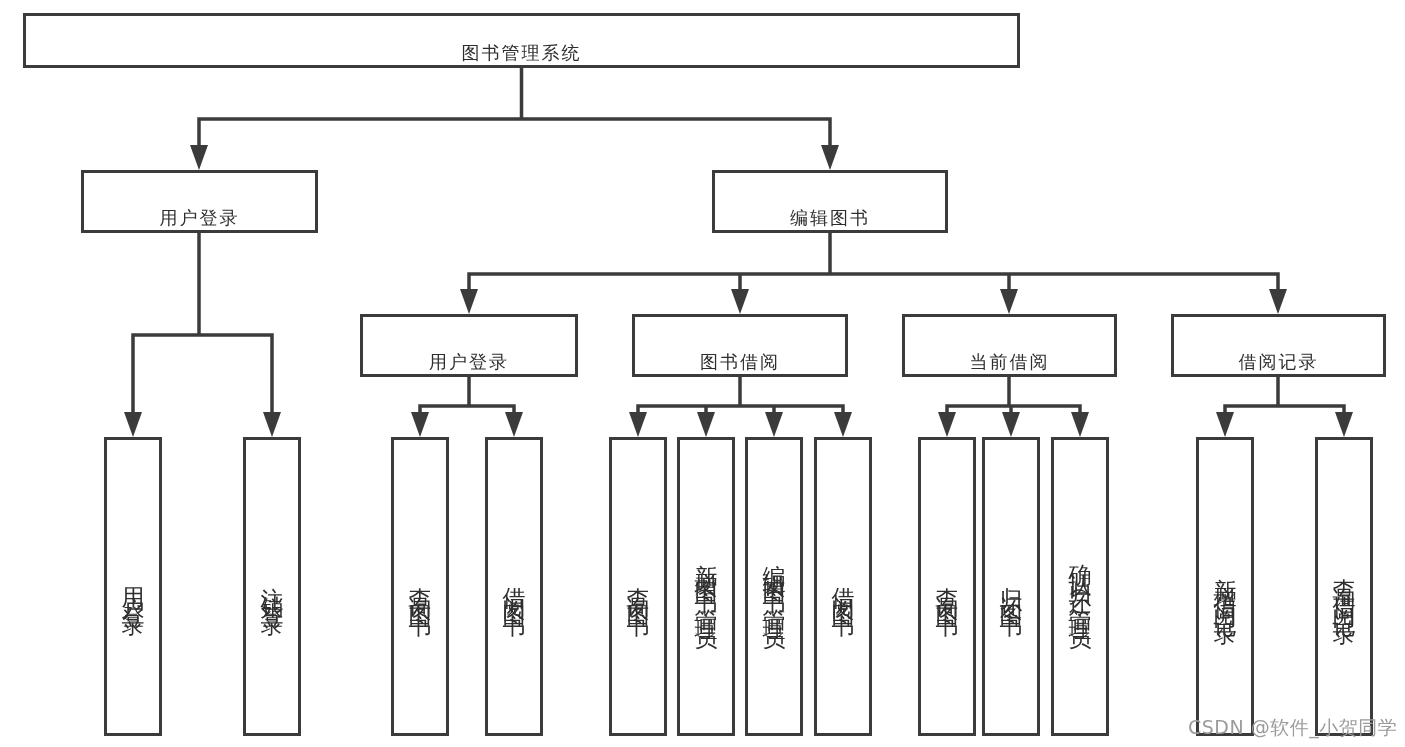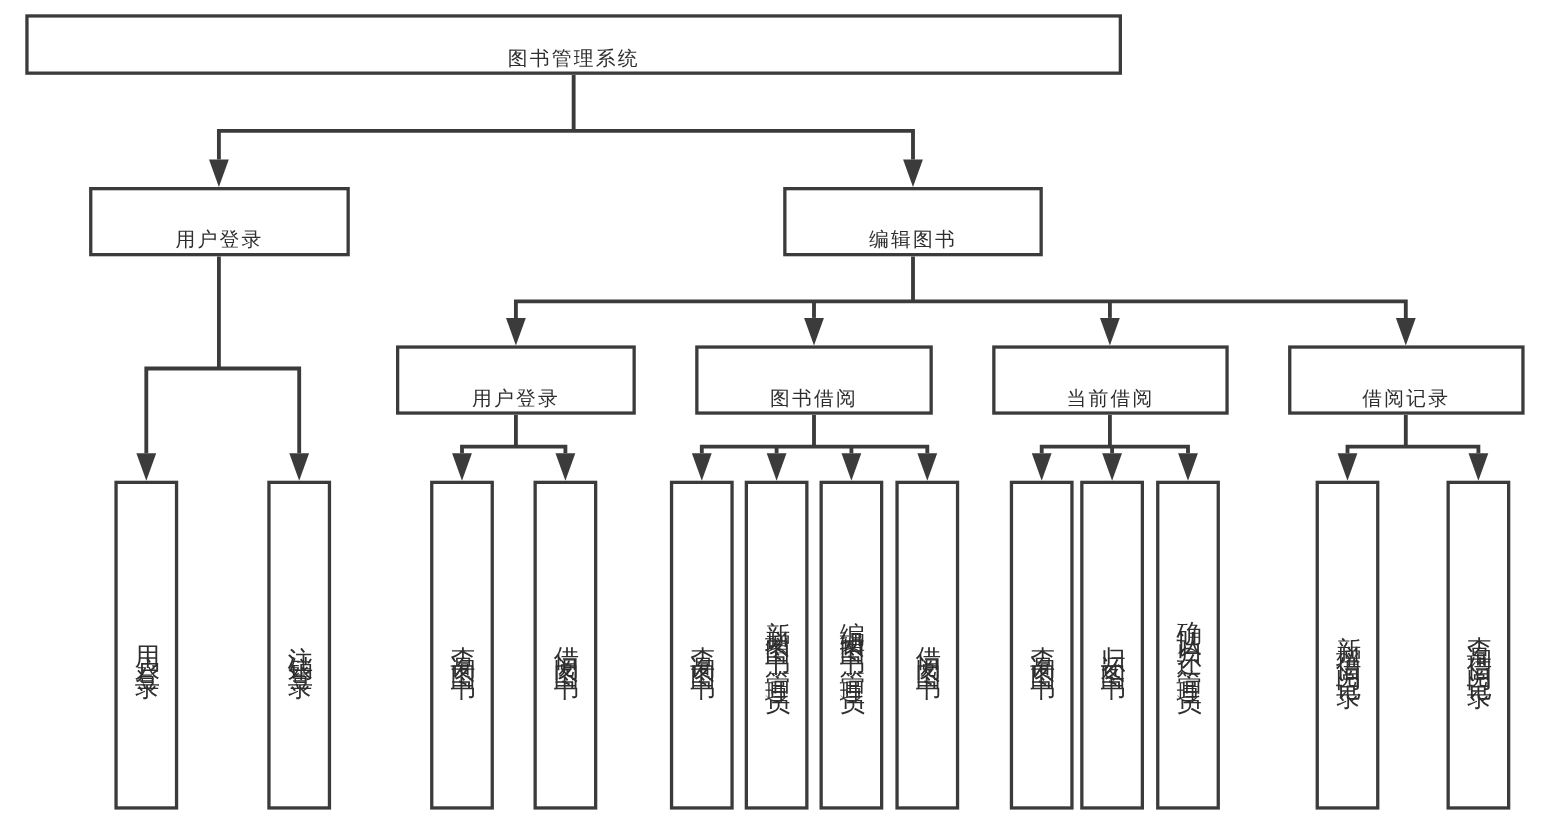--- a/index.html
+++ b/index.html
@@ -137,13 +137,14 @@
     <span class="vtext">确认归还（管理员）</span>
   </div>
 
   <div class="leaf" style="left:1196px">
     <span class="vtext">新增借阅记录</span>
   </div>
   <div class="leaf" style="left:1315px">
     <span class="vtext">查询借阅记录</span>
   </div>
 
+  <div class="watermark">CSDN @软件_小贺同学</div>
 </div>
 
 </body></html>

